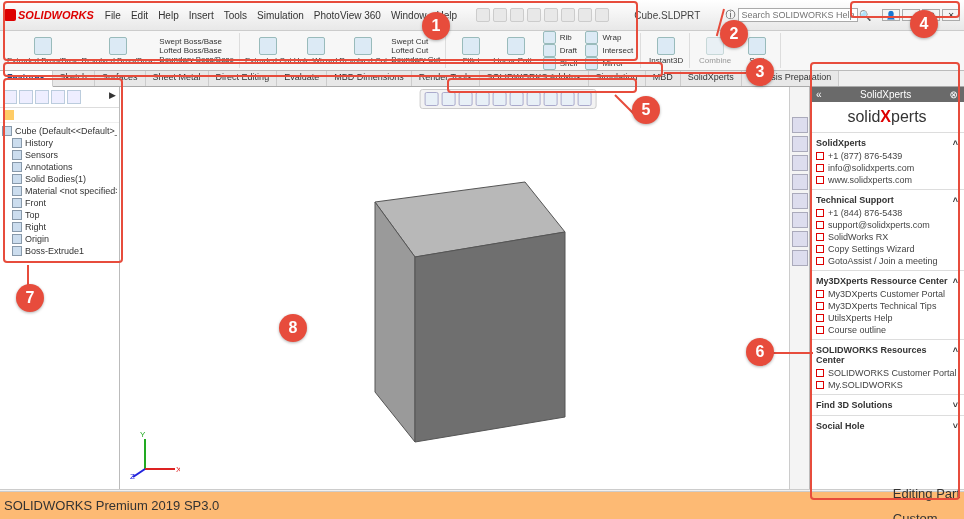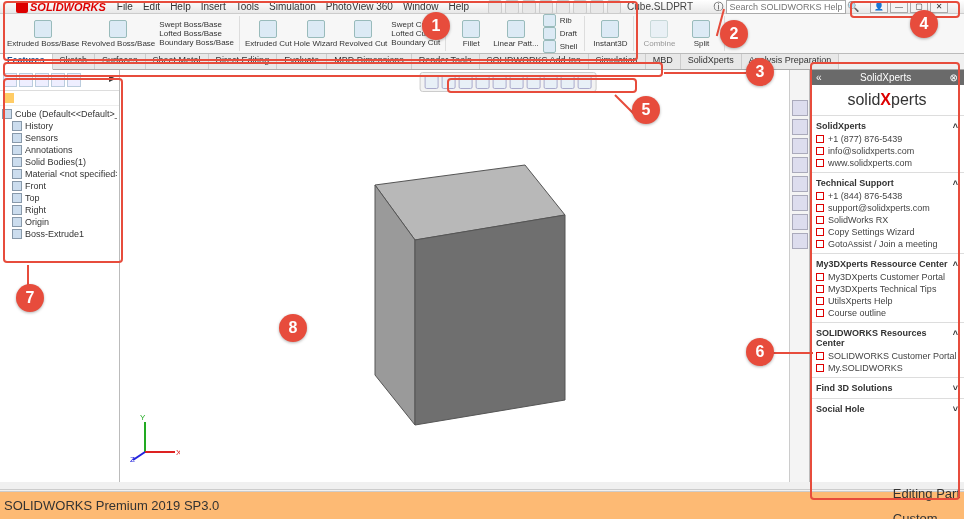--- a/index.html
+++ b/index.html
@@ -1,25 +1,25 @@
 <!DOCTYPE html>
 <html><head>
 <meta charset="utf-8">
 <style>
   * { box-sizing: border-box; margin: 0; padding: 0; font-family: "Segoe UI", Tahoma, sans-serif; }
   body { width: 964px; height: 519px; background: #f0f0f0; position: relative; overflow: hidden; font-size: 10px; color: #333; }
 
-  .titlebar { display: flex; align-items: center; height: 14px; background: linear-gradient(#fff,#e8e8e8); border-bottom: 1px solid #ccc; padding: 0 16px; gap: 6px; }
+  .titlebar { display: flex; align-items: center; height: 31px; background: linear-gradient(#fff,#e8e8e8); border-bottom: 1px solid #ccc; padding: 0 4px; gap: 6px; }
   .titlebar .logo { color: #d00; font-weight: bold; font-style: italic; font-size: 11px; display:flex; align-items:center; gap:2px;}
   .titlebar .logo-icon { width:12px;height:12px;background:#d00;border-radius:2px;display:inline-block;}
   .menubar { display: flex; gap: 0; font-size: 10px; }
   .menubar span { padding: 1px 5px; cursor: default; }
   .qat { display:flex; gap:3px; margin-left:8px; align-items:center;}
   .qat .qbtn { width:14px;height:14px;background:#e8e8e8;border:1px solid #ccc;border-radius:2px;}
-  .titlebar .doc { flex:1; text-align:left; font-size:10px; color:#444;}
+  .titlebar .doc { flex:1; text-align:center; font-size:10px; color:#444;}
   .titlebar .search { display:flex;align-items:center;gap:2px;}
   .titlebar .search input { width:120px;height:14px;font-size:9px;border:1px solid #aaa;padding:0 3px;}
   .winbtns { display:flex; gap:2px; margin-left:4px;}
   .winbtns span { width:18px;height:12px;border:1px solid #aaa;background:#f4f4f4;display:flex;align-items:center;justify-content:center;font-size:8px;}
 
   .ribbon { display:flex; align-items:flex-start; background:#f7f7f7;border-bottom:1px solid #bbb;height:40px;padding:2px 4px;gap:2px;}
   .ribbon .grp { display:flex;flex-direction:column;align-items:center;justify-content:center;padding:0 3px;border-right:1px solid #ddd;height:100%;}
   .ribbon .big { display:flex;flex-direction:column;align-items:center;font-size:8px;min-width:40px;gap:1px;}
   .ribbon .big .ic { width:18px;height:18px;background:#dceaf5;border:1px solid #9bb;border-radius:2px;}
   .ribbon .stack { display:flex;flex-direction:column;font-size:8px;gap:0;}
@@ -170,20 +170,34 @@
             <span class="ic-s"></span>
             <span>Rib</span>
           </span>
         <span class="row">
             <span class="ic-s"></span>
             <span>Draft</span>
           </span>
         <span class="row">
             <span class="ic-s"></span>
             <span>Shell</span>
+          </span>
+      </div>
+      <div class="stack">
+        <span class="row">
+            <span class="ic-s"></span>
+            <span>Wrap</span>
+          </span>
+        <span class="row">
+            <span class="ic-s"></span>
+            <span>Intersect</span>
+          </span>
+        <span class="row">
+            <span class="ic-s"></span>
+            <span>Mirror</span>
           </span>
       </div>
     </div>
   </div>
   <div class="grp">
     <div class="big">
         <span class="ic"></span>
         <span>Instant3D</span>
       </div>
   </div>

